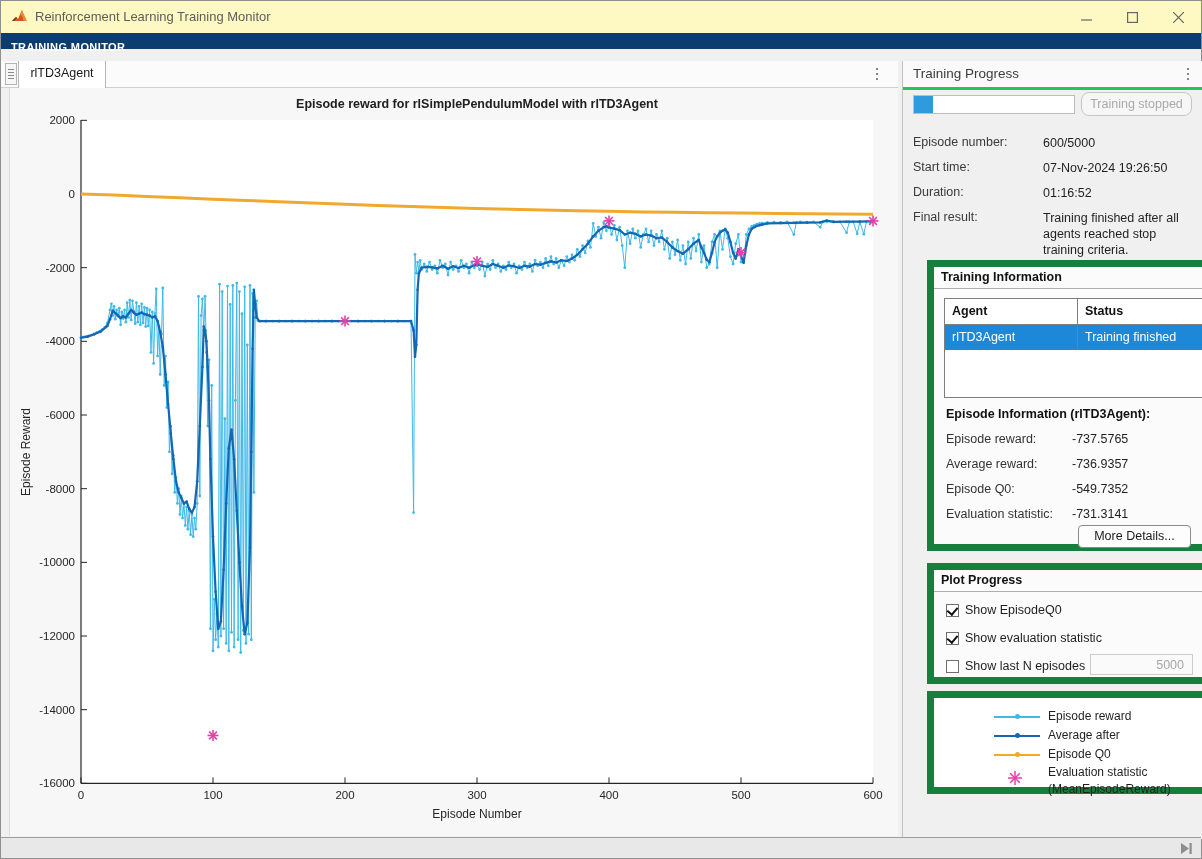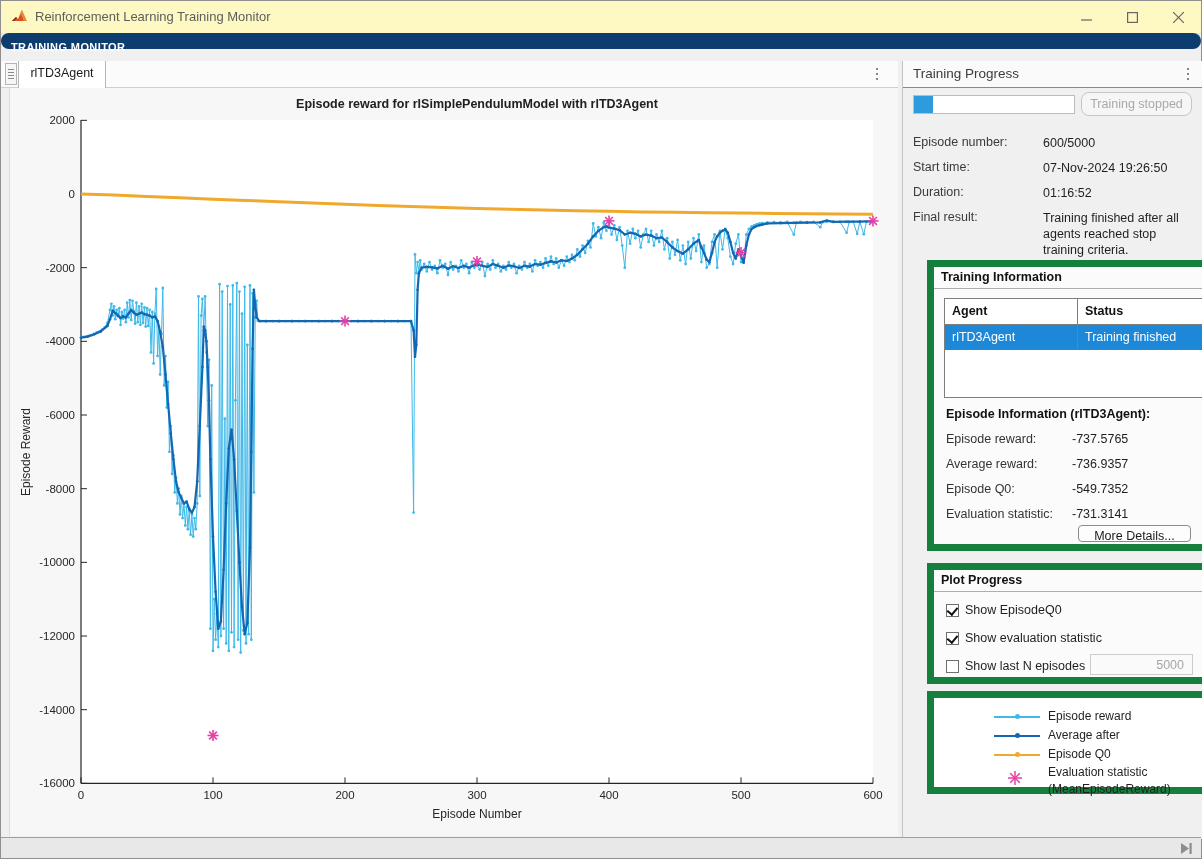--- a/index.html
+++ b/index.html
@@ -10,42 +10,42 @@
 
   
   .titlebar{position:absolute;top:0;left:0;right:0;height:32px;background:#fef9c3;border-bottom:1px solid #e4e4e4;}
   .titlebar .logo{position:absolute;left:10px;top:7px;width:18px;height:18px;}
   .titlebar .title{position:absolute;left:34px;top:0;line-height:32px;font-size:13px;color:#5d5d5d;}
   .winbtn{position:absolute;top:0;width:46px;height:32px;display:flex;align-items:center;justify-content:center;cursor:default;}
   .winbtn svg{stroke:#666;stroke-width:1.2;fill:none;}
   #btn-min{right:92px;} #btn-max{right:46px;} #btn-close{right:0;}
 
   
-  .toolstrip{position:absolute;top:32px;left:0;right:0;height:16px;background:#0d3c6e;border-radius:14px;}
+  .toolstrip{position:absolute;top:32px;left:0;right:0;height:16px;background:#0d3c6e;}
   .toolstrip .tslabel{position:absolute;left:10px;top:0;line-height:28px;font-size:11px;font-weight:bold;
                       color:#ffffff;letter-spacing:.4px;}
 
   
   .tabrow{position:absolute;top:60px;left:0;width:897px;height:27px;background:#fbfbfb;border-bottom:1px solid #cfcfcf;box-sizing:border-box;}
   .gripbtn{position:absolute;left:4px;top:2px;width:12px;height:22px;background:#f6f6f6;border:1px solid #b5b5b5;box-sizing:border-box;
            display:flex;flex-direction:column;align-items:center;justify-content:center;gap:2px;}
   .gripbtn i{display:block;width:6px;height:1px;background:#8a8a8a;}
   .doctab{position:absolute;left:17px;top:0;width:88px;height:27px;background:#ffffff;border:1px solid #b5b5b5;border-top:none;border-bottom:none;
           box-sizing:border-box;text-align:center;line-height:25px;font-size:12.5px;color:#1a1a1a;}
   .kebab{display:inline-flex;flex-direction:column;gap:2.5px;align-items:center;justify-content:center;width:18px;height:20px;cursor:pointer;}
   .kebab i{width:2.5px;height:2.5px;border-radius:50%;background:#5f5f5f;}
   .doc-kebab{position:absolute;right:12px;top:3px;}
 
   
   .figure{position:absolute;left:8px;top:87px;width:889px;height:748px;background:#f7f7f7;border-left:1px solid #dedede;box-sizing:border-box;}
   svg text{font-family:"Liberation Sans",sans-serif;}
 
   
   .panel{position:absolute;left:901px;top:60px;width:301px;height:778px;background:#f0f0f0;border-left:1px solid #c2c2c2;box-sizing:border-box;}
-  .panel-header{position:absolute;top:0;left:0;right:0;height:26px;background:#fafafa;border-bottom:1px solid #22c55e;}
+  .panel-header{position:absolute;top:0;left:0;right:0;height:26px;background:#fafafa;border-bottom:3px solid #22c55e;}
   .panel-header .ph-title{position:absolute;left:10px;top:0;line-height:25px;font-size:13.5px;color:#3c3c3c;}
   .panel-kebab{position:absolute;right:6px;top:3px;}
 
   .progressbar{position:absolute;left:10px;top:34px;width:162px;height:19px;background:#ffffff;border:1px solid #bdbdbd;box-sizing:border-box;}
   .progressfill{height:100%;background:#2e9bdc;}
   .stopbtn{position:absolute;right:11px;top:31px;width:111px;height:24px;border:1px solid #c6c6c6;border-radius:8px;
            background:#f6f6f6;color:#a9a9a9;font-size:12.5px;text-align:center;line-height:22px;box-sizing:border-box;}
 
   .fieldrow{position:absolute;left:10px;right:8px;font-size:12.5px;color:#3a3a3a;}
   .fieldrow .fval{position:absolute;left:130px;top:0;color:#1f1f1f;width:155px;line-height:16px;}
@@ -56,21 +56,21 @@
   .agent-table{position:absolute;left:10px;top:31px;width:261px;height:100px;background:#fff;border:1px solid #7d7d7d;box-sizing:border-box;font-size:12.5px;}
   .tr{display:flex;height:25px;line-height:24px;}
   .tr .td1{width:133px;padding-left:7px;box-sizing:border-box;border-right:1px solid #7d7d7d;}
   .tr .td2{flex:1;padding-left:7px;box-sizing:border-box;}
   .tr.head{font-weight:bold;border-bottom:1px solid #7d7d7d;color:#111;}
   .tr.sel{background:#1e88d8;color:#ffffff;}
 
   .ep-title{position:absolute;left:12px;top:140px;font-size:12.5px;font-weight:bold;color:#111;}
   .eprow{position:absolute;left:12px;font-size:12.5px;color:#333;}
   .eprow .fval{position:absolute;left:126px;top:0;color:#1f1f1f;white-space:nowrap;}
-  .morebtn{position:absolute;right:12px;top:258px;width:113px;height:17px;border:1px solid #8b8b8b;border-radius:4px;background:#fdfdfd;
+  .morebtn{position:absolute;right:12px;top:258px;width:113px;height:23px;border:1px solid #8b8b8b;border-radius:4px;background:#fdfdfd;
            font-size:12.5px;color:#1a1a1a;text-align:center;line-height:21px;box-sizing:border-box;}
 
   .cbrow{position:absolute;left:12px;height:16px;font-size:12.5px;color:#1f1f1f;display:flex;align-items:center;}
   .cbox{width:13px;height:13px;border:1px solid #6f6f6f;background:#fff;margin-right:6px;position:relative;box-sizing:border-box;}
   .cbox.checked:after{content:"";position:absolute;left:2px;top:0px;width:5px;height:8px;border:solid #111;border-width:0 2px 2px 0;transform:rotate(40deg);}
   .ninput{position:absolute;right:10px;top:84px;width:103px;height:21px;border:1px solid #cccccc;background:#fafafa;color:#a6a6a6;
           font-size:12.5px;text-align:right;padding-right:8px;box-sizing:border-box;font-family:"Liberation Sans",sans-serif;}
 
   .legendcard{background:#ffffff;}
   .lgrow{position:absolute;left:0;height:18px;width:100%;}

